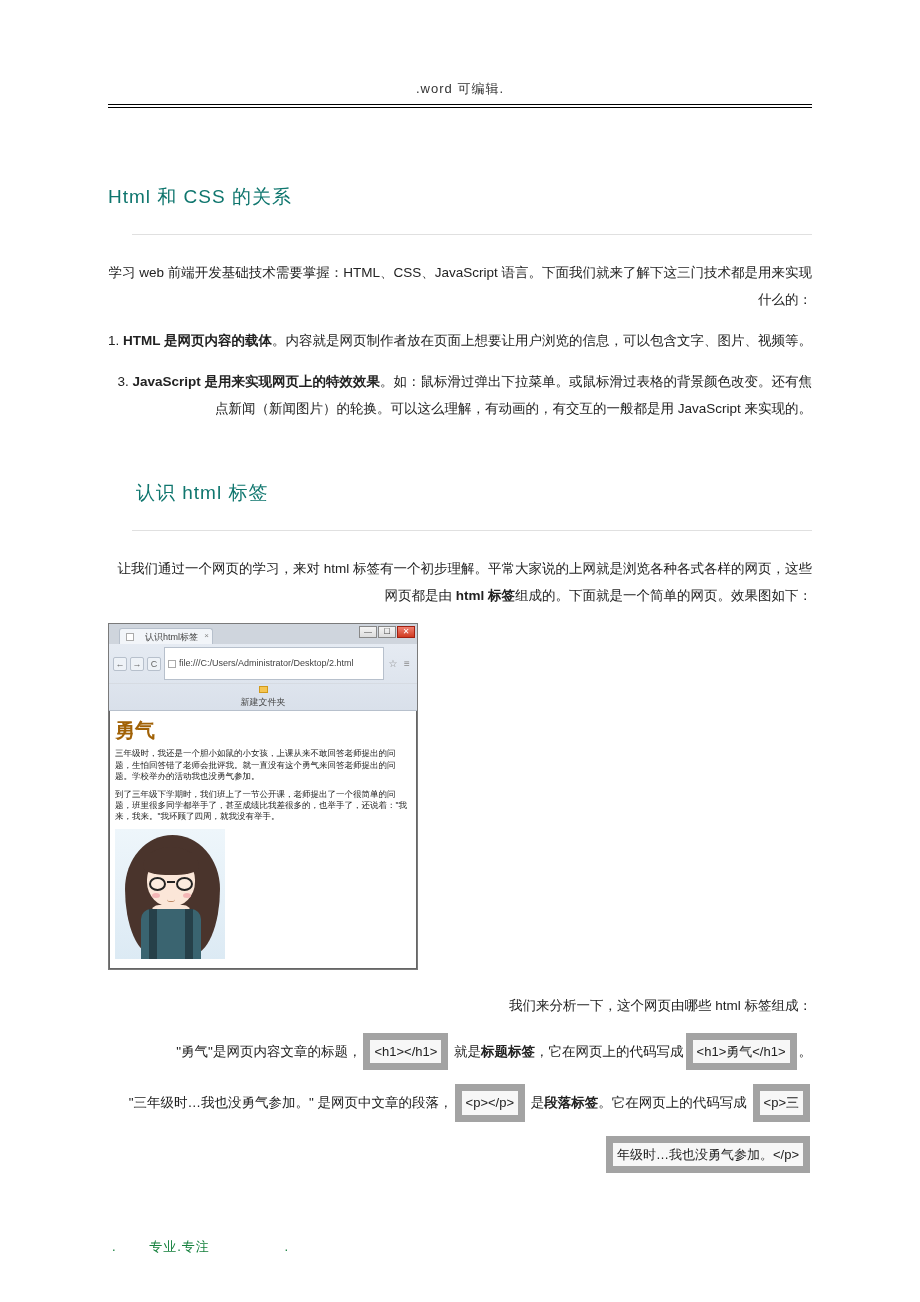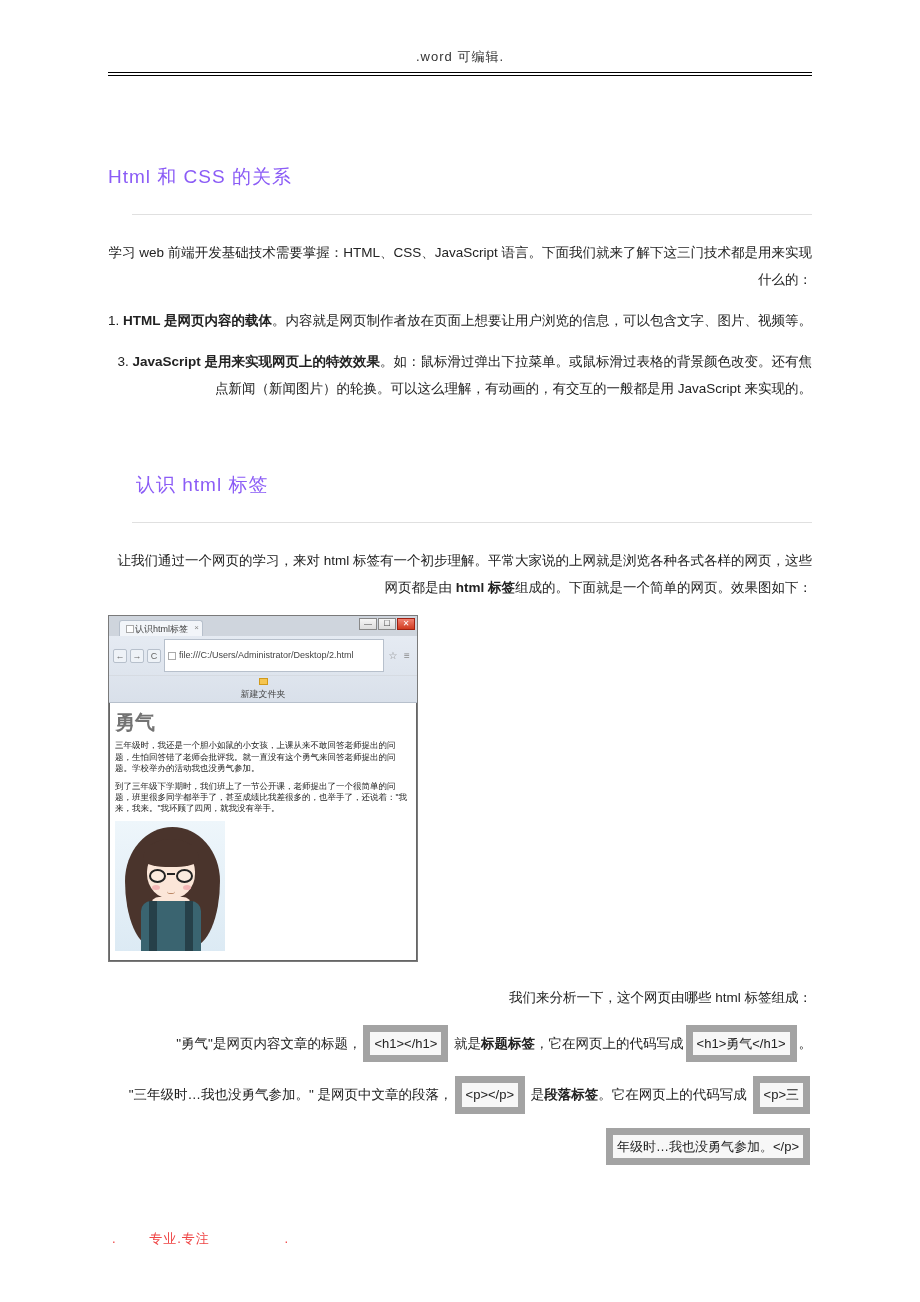--- a/index.html
+++ b/index.html
@@ -5,44 +5,43 @@
   * { margin: 0; padding: 0; box-sizing: border-box; }
   body {
     background: #fff;
     font-family: "Microsoft YaHei", "SimSun", Arial, sans-serif;
     width: 920px;
     height: 1302px;
     position: relative;
   }
   .page-header {
     text-align: center;
-    padding-top: 48px;
+    padding-top: 80px;
     font-size: 13px;
     color: #333;
     letter-spacing: 1px;
   }
   .page-header-line {
     margin: 6px 108px 0 108px;
     border-top: 1.5px solid #000;
     border-bottom: 1px solid #000;
     height: 4px;
   }
   .content {
     padding: 70px 108px 0 108px;
     font-size: 13.5px;
     color: #222;
     line-height: 2.0;
   }
   .h1 {
     font-size: 19px;
     font-weight: normal;
-    color: #8b5cf6;
+    color: #0f766e;
     margin-bottom: 18px;
     letter-spacing: 1px;
-    margin-top: 12px;
   }
   .h1.indent { padding-left: 28px; }
   .sec-divider {
     margin: 0 0 24px 24px;
     height: 1px;
     background: linear-gradient(to bottom, rgba(0,0,0,0), rgba(0,0,0,0.12), rgba(0,0,0,0));
   }
   .para { margin-bottom: 14px; text-align: right; }
   .b { font-weight: bold; }
   .code-chip {
@@ -79,21 +78,21 @@
   .browser-tab {
     background: #f2f5f9;
     border: 1px solid #b7c0cc;
     border-bottom: none;
     border-radius: 3px 3px 0 0;
     padding: 2px 14px 1px 6px;
     font-size: 9px;
     color: #444;
     display: flex;
     align-items: center;
-    gap: 1px;
+    gap: 11px;
     position: relative;
   }
   .browser-tab .favicon {
     width: 8px; height: 8px;
     background: #fff;
     border: 1px solid #aaa;
     display: inline-block;
   }
   .browser-tab .close-x {
     position: absolute;
@@ -161,21 +160,21 @@
   }
   .folder-icon {
     width: 9px; height: 7px;
     background: #f5c551;
     border: 1px solid #d19a1b;
     display: inline-block;
   }
   .browser-body { padding: 6px 6px 10px 6px; }
   .browser-body h1 {
     font-size: 20px; font-weight: bold;
-    color: #737373;
+    color: #a16207;
     font-family: "SimSun","NSimSun",serif;
     margin-bottom: 4px;
   }
   .bp { font-size: 8.5px; color:#222; margin-bottom:6px; line-height:1.35; }
   .avatar-wrap {
     width: 110px; height: 130px;
     background: #fff;
     position: relative;
     overflow: hidden;
   }
@@ -204,24 +203,24 @@
   .mouth{position:absolute;left:52px;top:70px;width:8px;height:3px;border-bottom:1.5px solid #b86; border-radius:0 0 6px 6px;}
   .body{
     position:absolute;left:26px;top:80px;width:60px;height:55px;
     background:#3a6470;border-radius:10px 10px 4px 4px;
   }
   .strap{position:absolute;top:0;width:8px;height:55px;background:#264049;}
   .strap.l{left:8px;} .strap.r{right:8px;}
   .shirt{position:absolute;left:36px;top:76px;width:40px;height:14px;background:#fbe6d8;border-radius:8px 8px 0 0;}
   .page-footer {
     position: absolute;
-    bottom: 54px;
+    bottom: 46px;
     left: 108px;
     font-size: 13px;
-    color: #ef4444;
+    color: #15803d;
     letter-spacing: 1px;
   }
   .page-footer .dot{ margin: 0 28px 0 4px; }
 </style>
 </head>
 <body>
 
 <div class="page-header">
   <span>.word 可编辑.</span>
 </div>

